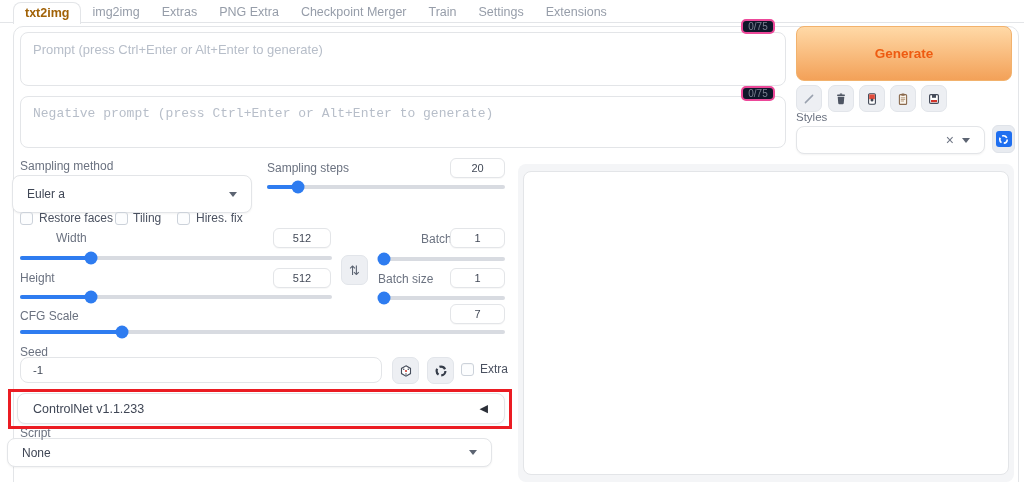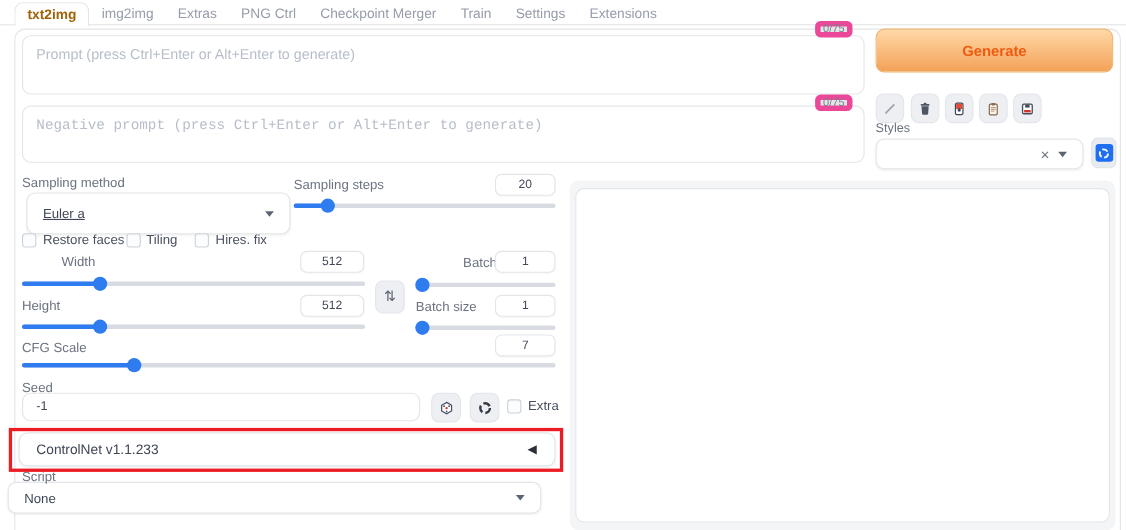--- a/index.html
+++ b/index.html
@@ -27,28 +27,28 @@
   }
 
   
   .ta {
     position:absolute; border:1px solid #e3e5e8; border-radius:8px; background:#fff;
     font-family:"Liberation Sans",sans-serif; font-size:13px; color:#3f4655;
     padding:9px 12px; resize:none; outline:none;
   }
   .ta::placeholder { color:#b7bec9; }
   .counter {
-    position:absolute; width:34px; height:15px; background:#e5e5e5; border:5px solid #ec4899;
+    position:absolute; width:34px; height:15px; background:#0f172a; border:2px solid #ec4899;
     border-radius:5px; font-size:10px; color:#7a8191; display:flex; align-items:center;
     justify-content:center; z-index:4;
   }
 
   
   .generate {
-    position:absolute; left:796px; top:26px; width:216px; height:40px;
+    position:absolute; left:796px; top:26px; width:216px; height:55px;
     background:linear-gradient(180deg,#ffd9a7,#f3a158); border:1px solid #f2b26d;
     border-radius:8px; color:#ee5b11; font-weight:700; font-size:13.5px;
     display:flex; align-items:center; justify-content:center; cursor:pointer;
     font-family:"Liberation Sans",sans-serif;
   }
   .toolbtn {
     position:absolute; top:85px; width:26px; height:27px; background:#edeff3;
     border:1px solid #e2e5ea; border-radius:7px; display:flex; align-items:center;
     justify-content:center; cursor:pointer;
   }
@@ -124,21 +124,21 @@
 </head>
 <body>
 
 <div id="screen">
 
   <div class="tabline"></div>
   <div class="tabs">
     <div class="tab active">txt2img</div>
     <div class="tab">img2img</div>
     <div class="tab">Extras</div>
-    <div class="tab">PNG Ctrl</div>
+    <div class="tab">PNG Extra</div>
     <div class="tab">Checkpoint Merger</div>
     <div class="tab">Train</div>
     <div class="tab">Settings</div>
     <div class="tab">Extensions</div>
   </div>
 
   <div class="container"></div>
 
   <textarea class="ta" style="left: 20px; top: 32px; width: 766px; height: 54px;" placeholder="Prompt (press Ctrl+Enter or Alt+Enter to generate)"></textarea>
   <div class="counter" style="left:741px; top:19px;">0/75</div>
@@ -200,21 +200,21 @@
   </div>
   <div class="refreshbtn">
     <span class="bluesq">
       <svg width="13" height="13" viewBox="0 0 14 14">
           <circle cx="7" cy="7" r="4" fill="none" stroke="#ffffff" stroke-width="1.8" stroke-dasharray="5.8 2.6"></circle>
         </svg>
     </span>
   </div>
 
   <div class="lbl" style="left:20px; top:159px;">Sampling method</div>
-  <div class="dd" style="left:24px; top:175px; width:240px; height:38px;text-decoration:underline;">
+  <div class="dd" style="left:12px; top:175px; width:240px; height:38px;">
     <span class="txt">Euler a</span>
     <span class="caret"></span>
   </div>
 
   <div class="lbl" style="left:267px; top:161px;">Sampling steps</div>
   <input class="num" style="left: 450px; top: 158px; width: 55px; height: 20px;" value="20">
   <div class="slider" style="left:267px; top:185px; width:238px;">
     <div class="fill" style="width:13%;"></div>
     <div class="thumb" style="left:13%;"></div>
   </div>

